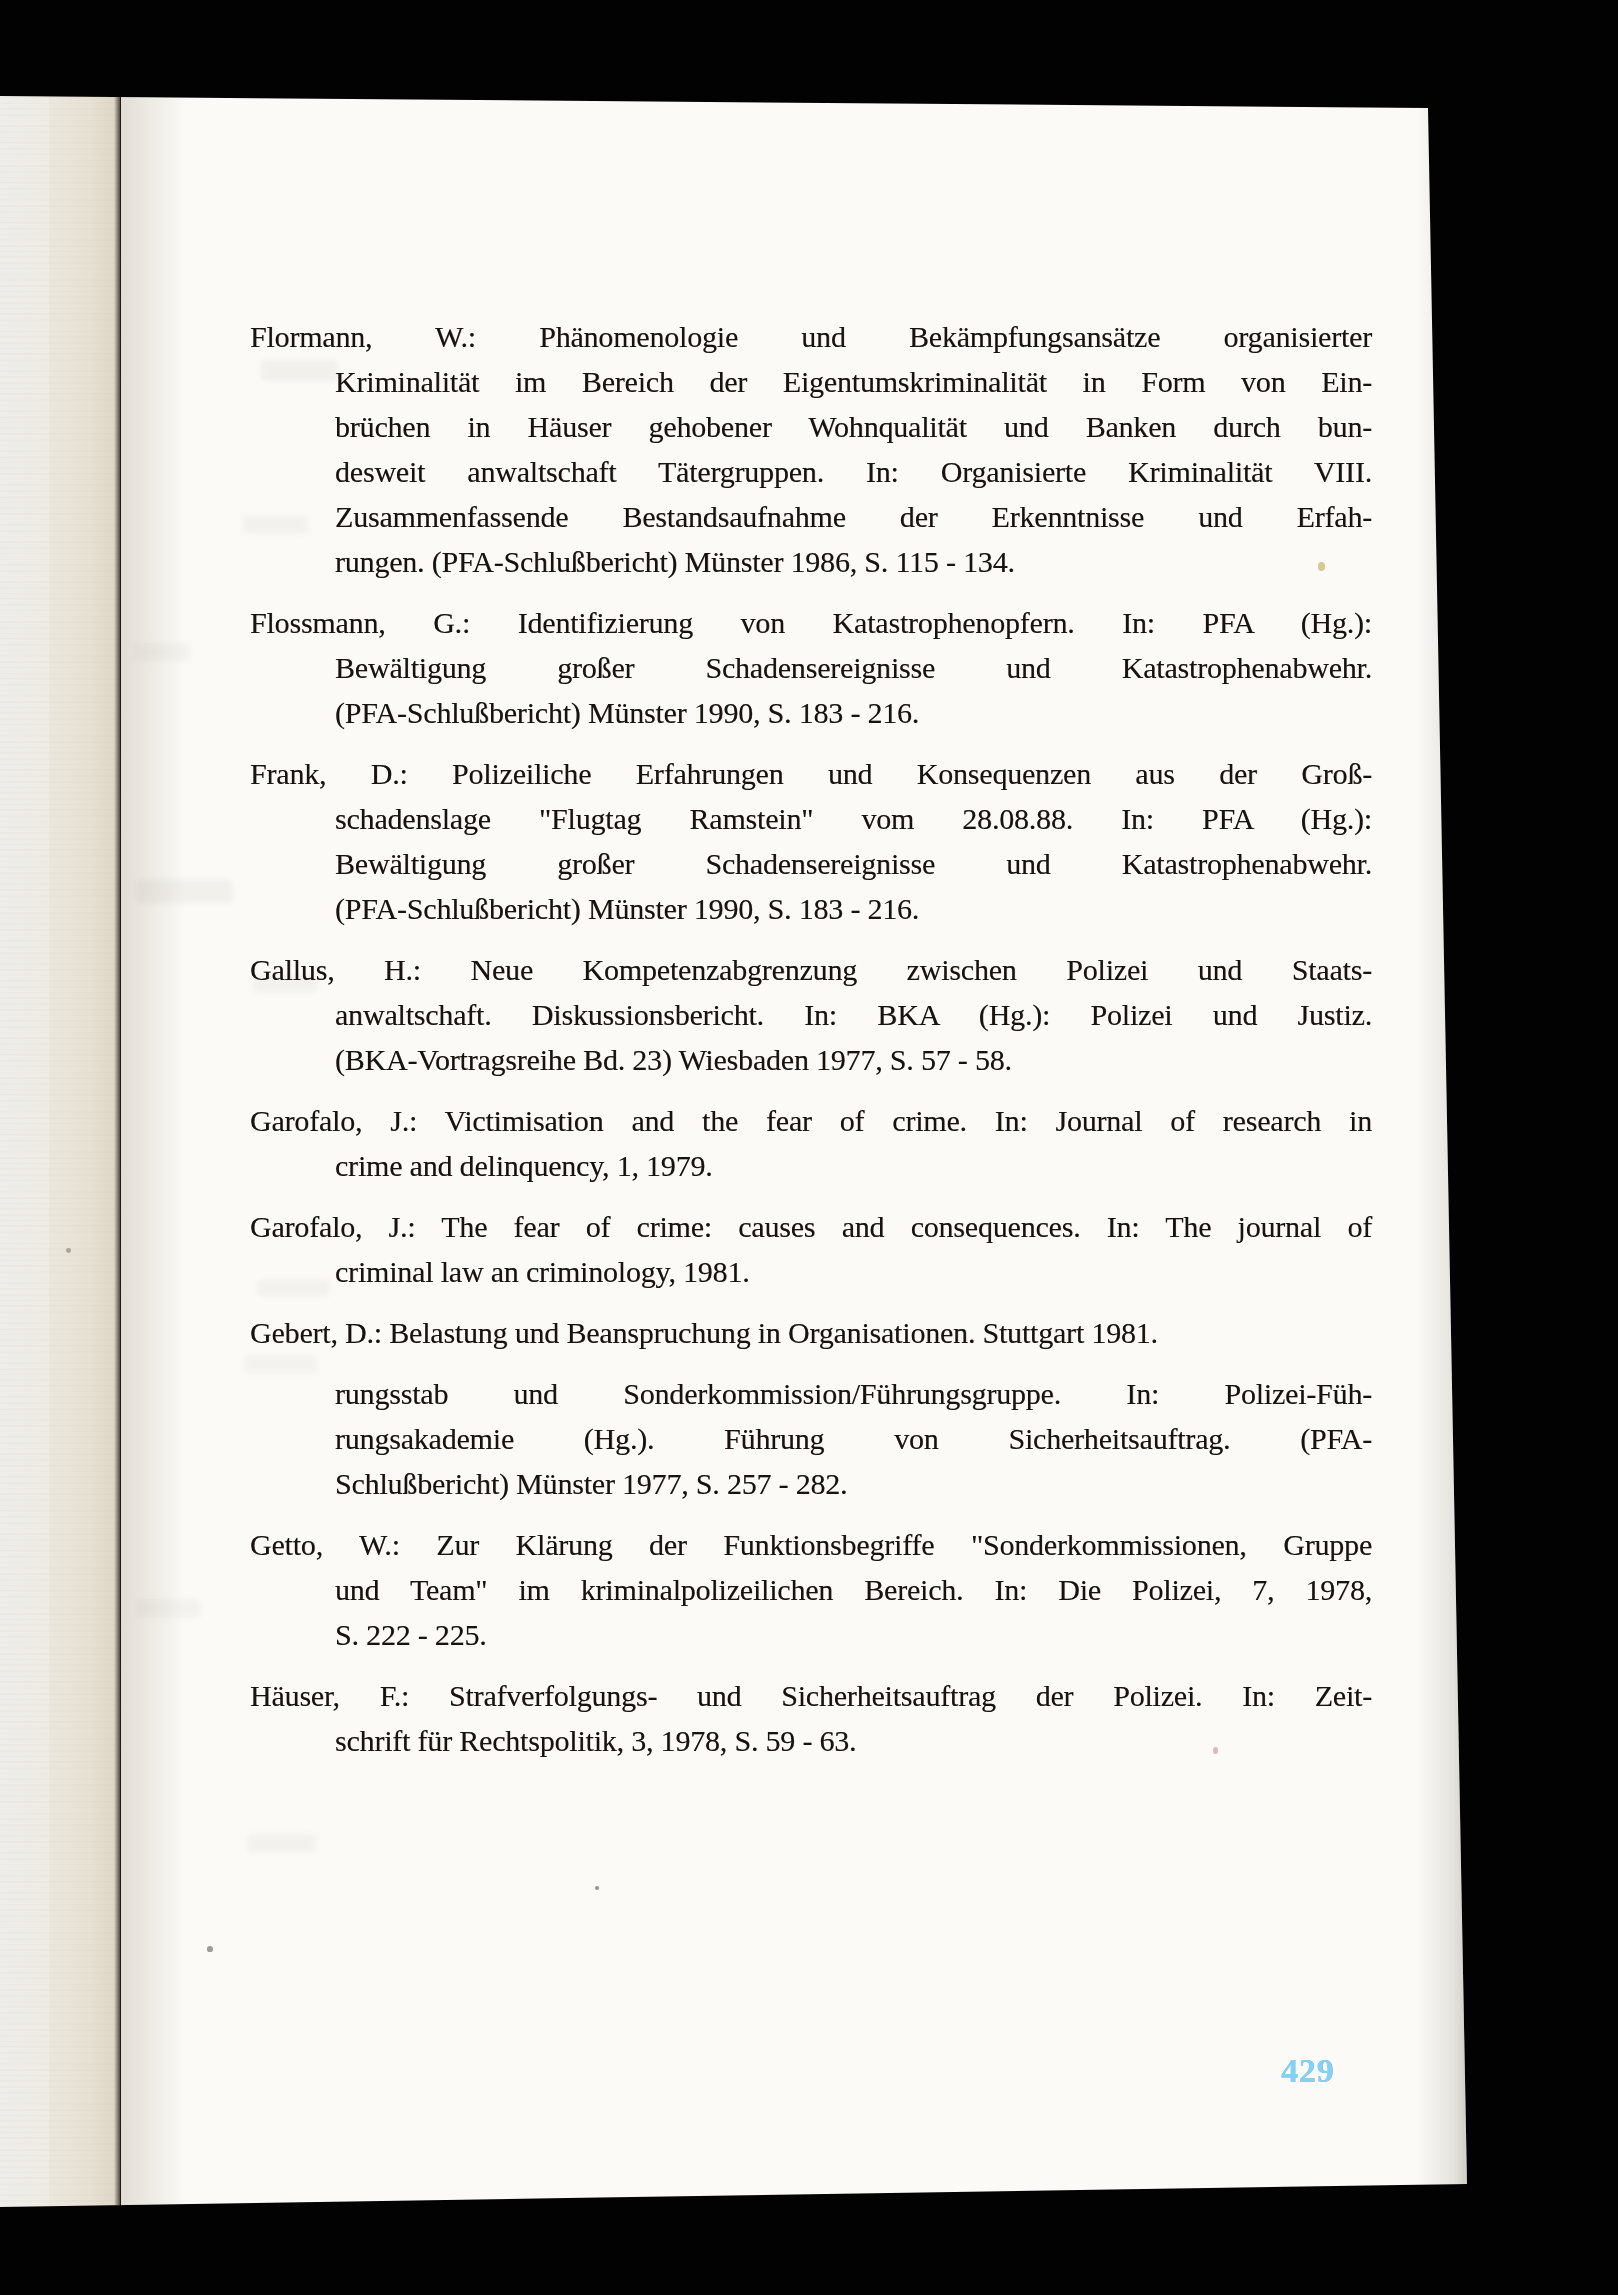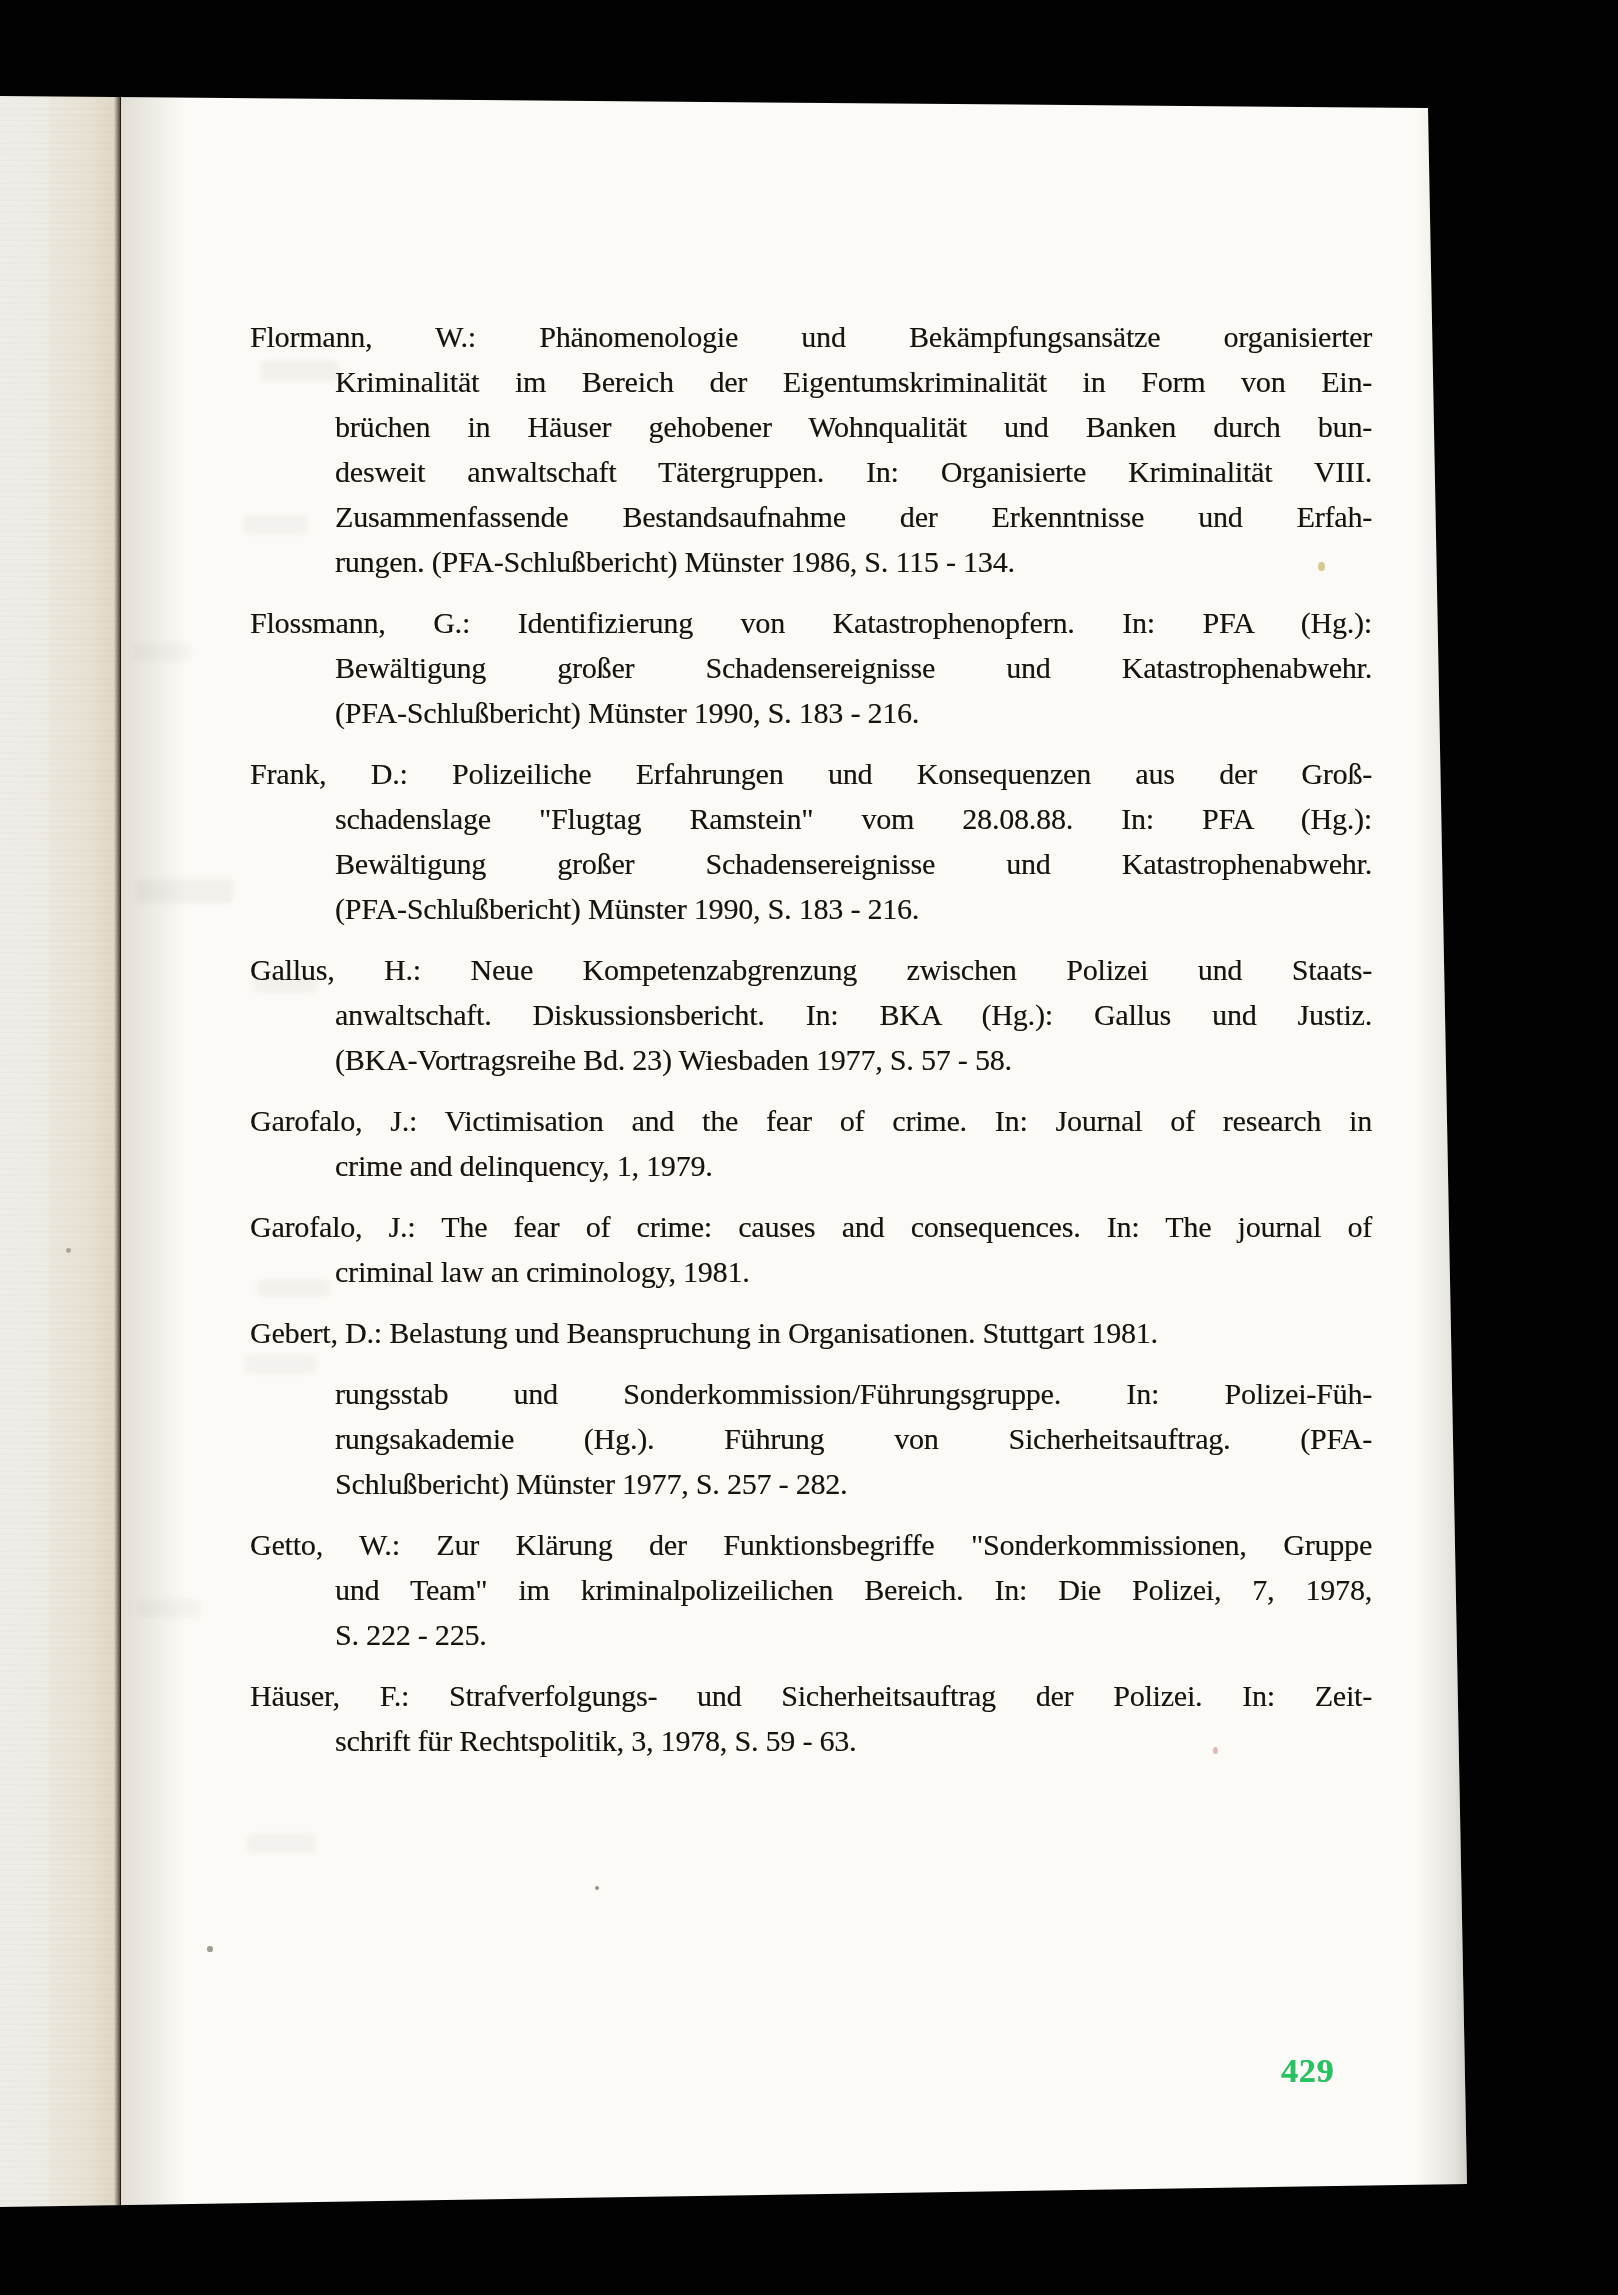--- a/index.html
+++ b/index.html
@@ -49,21 +49,21 @@
   }
   .entry{margin:0 0 16px 0;}
   .entry .line{
     height:45px;line-height:45px;white-space:nowrap;
     text-align:justify;text-align-last:justify;
   }
   .entry .line:not(.first){padding-left:85px;}
   .entry .line.last{text-align-last:left;}
   .page-number{
     position:absolute;left:1281px;top:2054px;
-    font-size:34px;line-height:34px;font-weight:bold;color:#22c55e;
+    font-size:34px;line-height:34px;font-weight:bold;color:#7dd3fc;
     letter-spacing:0.8px;text-shadow:0.3px 0.3px 0.6px rgba(35,24,12,.4);
   }
   
   .ghost{
     position:absolute;background:#7d766a;border-radius:4.9px;
     filter:blur(2.4px);
   }
   .speck{position:absolute;border-radius:50%;}
   .speck.s1{left:1318px;top:562px;width:7.3px;height:9px;background:#b4a03c;opacity:.55;}
   .speck.s2{left:207px;top:1946px;width:5.7px;height:5.7px;background:#8a857c;opacity:.8;}
@@ -115,21 +115,21 @@
           <div class="line last">(PFA-Schlußbericht) Münster 1990, S. 183 - 216.</div>
         </div>
       <div class="entry">
           <div class="line first">Frank, D.: Polizeiliche Erfahrungen und Konsequenzen aus der Groß-</div>
           <div class="line">schadenslage "Flugtag Ramstein" vom 28.08.88. In: PFA (Hg.):</div>
           <div class="line">Bewältigung großer Schadensereignisse und Katastrophenabwehr.</div>
           <div class="line last">(PFA-Schlußbericht) Münster 1990, S. 183 - 216.</div>
         </div>
       <div class="entry">
           <div class="line first">Gallus, H.: Neue Kompetenzabgrenzung zwischen Polizei und Staats-</div>
-          <div class="line">anwaltschaft. Diskussionsbericht. In: BKA (Hg.): Gallus und Justiz.</div>
+          <div class="line">anwaltschaft. Diskussionsbericht. In: BKA (Hg.): Polizei und Justiz.</div>
           <div class="line last">(BKA-Vortragsreihe Bd. 23) Wiesbaden 1977, S. 57 - 58.</div>
         </div>
       <div class="entry">
           <div class="line first">Garofalo, J.: Victimisation and the fear of crime. In: Journal of research in</div>
           <div class="line last">crime and delinquency, 1, 1979.</div>
         </div>
       <div class="entry">
           <div class="line first">Garofalo, J.: The fear of crime: causes and consequences. In: The journal of</div>
           <div class="line last">criminal law an criminology, 1981.</div>
         </div>

